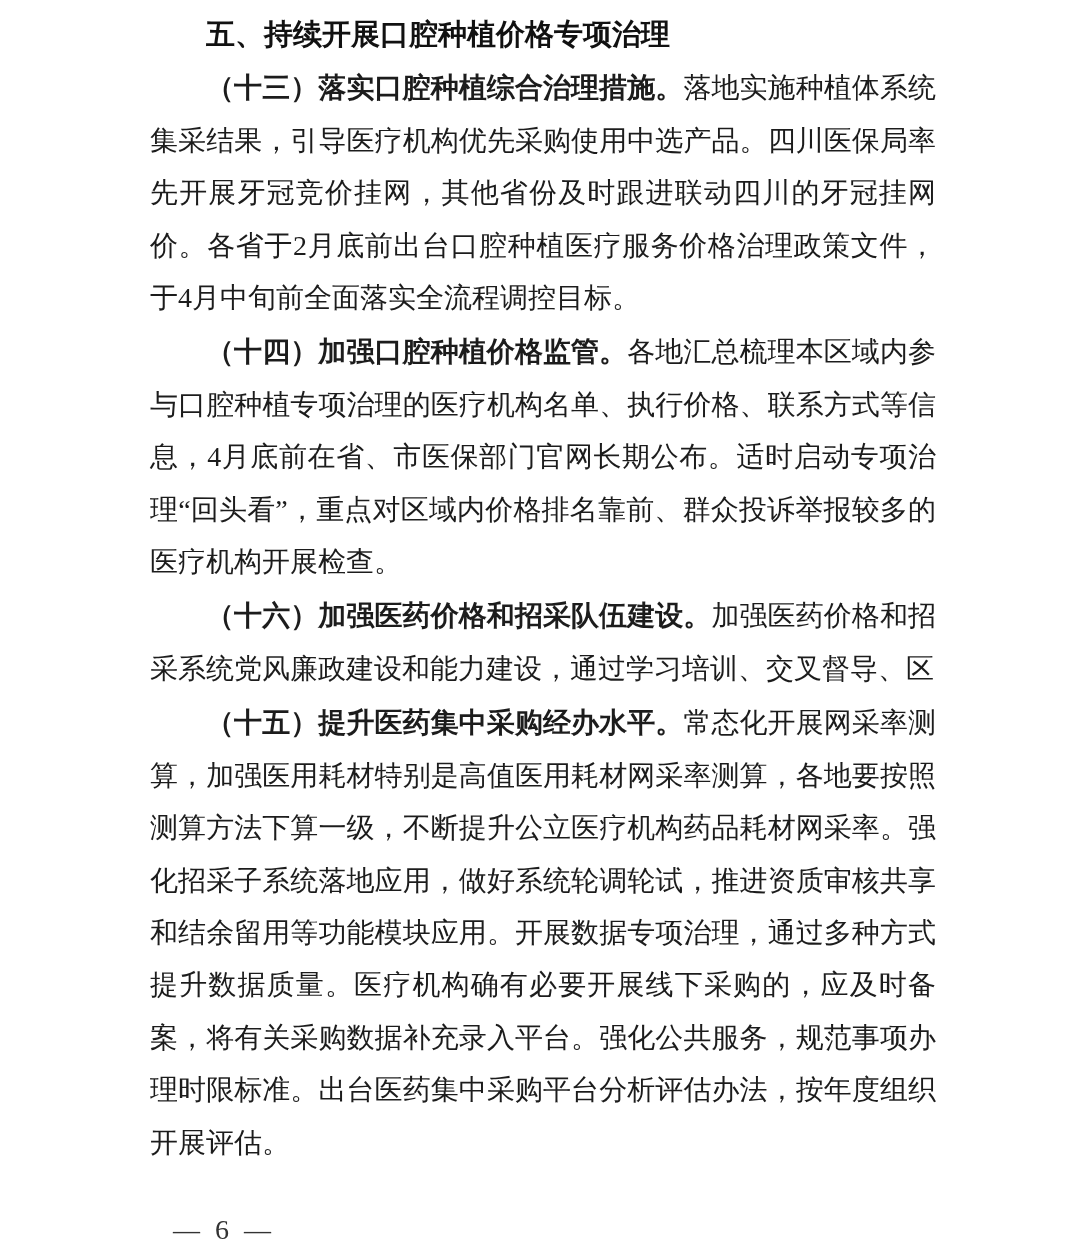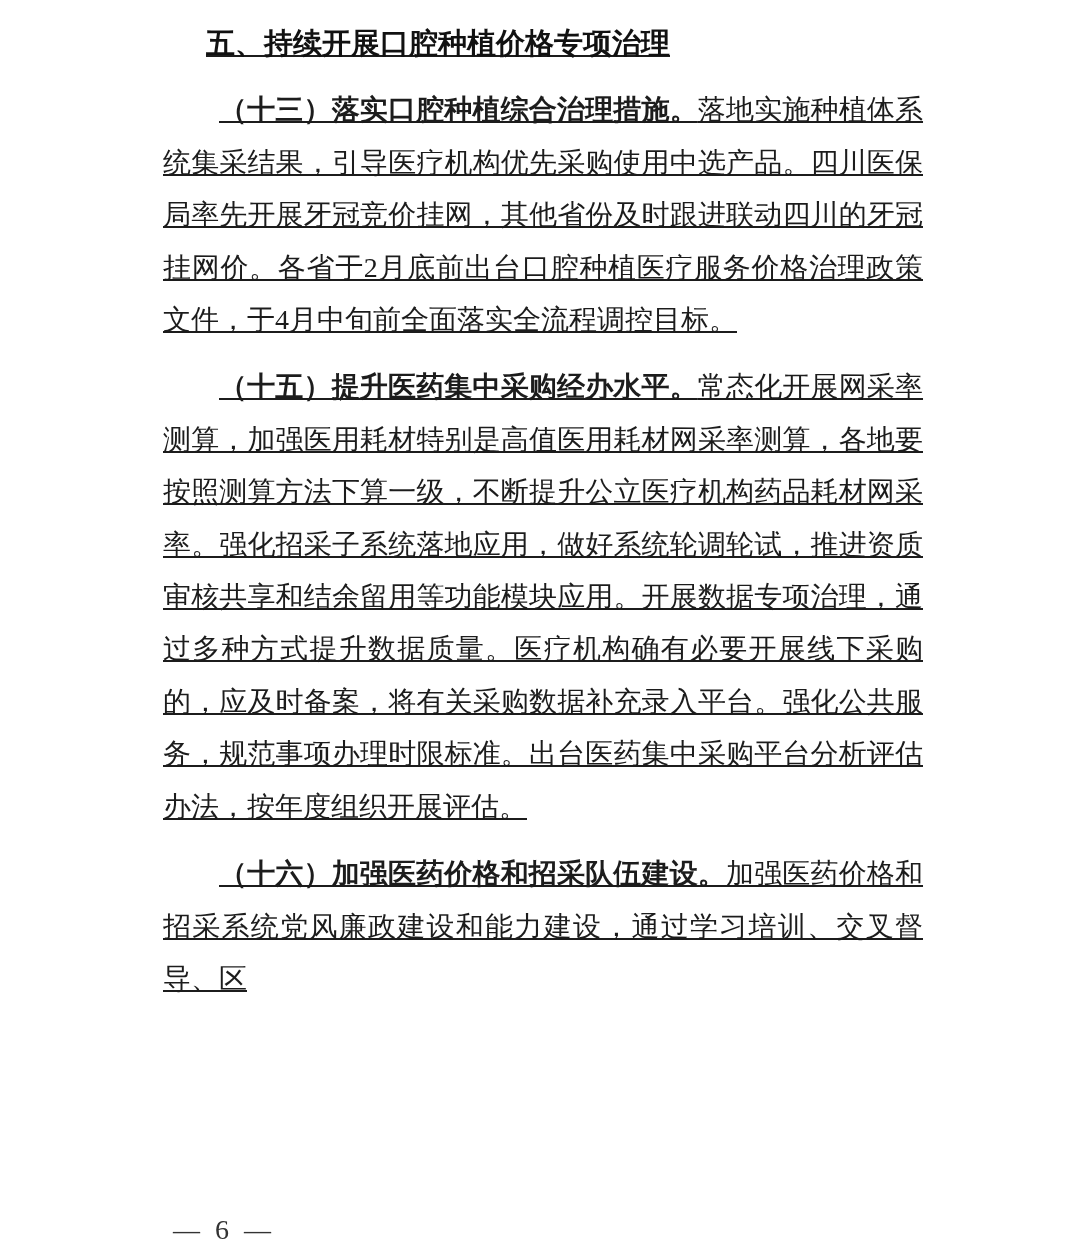--- a/index.html
+++ b/index.html
@@ -11,42 +11,41 @@
     position: relative;
     width: 1080px;
     height: 1260px;
     background: #ffffff;
     color: #1c1c1c;
     overflow: hidden;
   }
   .content {
     position: absolute;
     left: 148px;
-    top: 17px;
+    top: 8px;
     width: 790px;
     font-family: "Liberation Serif", serif;
     font-size: 28px;
     line-height: 52.4px;
     text-align: justify;
     color: #1c1c1c;
-    text-decoration: underline;
   }
   .sec-heading {
     margin: 0;
     padding: 0;
     text-indent: 2em;
     text-align: left;
     font-family: "Liberation Sans", sans-serif;
     font-weight: 700;
     font-size: 29px;
     line-height: 52.4px;
     color: #111111;
   }
   .para {
-    margin: 15px;
+    margin: 2px;
     padding: 0;
     text-indent: 2em;
   }
   .para .lead {
     font-weight: 700;
   }
   .footer {
     position: absolute;
     left: 173px;
     top: 1204px;
@@ -68,25 +67,26 @@
 </head>
 <body>
 
 <div class="page">
   <div class="content">
 
     <h2 class="sec-heading">五、持续开展口腔种植价格专项治理</h2>
 
     <p class="para"><span class="lead">（十三）落实口腔种植综合治理措施。</span><span>落地实施种植体系统集采结果，引导医疗机构优先采购使用中选产品。四川医保局率先开展牙冠竞价挂网，其他省份及时跟进联动四川的牙冠挂网价。各省于2月底前出台口腔种植医疗服务价格治理政策文件，于4月中旬前全面落实全流程调控目标。</span></p>
 
+    <p class="para"><span class="lead">（十四）加强口腔种植价格监管。</span><span>各地汇总梳理本区域内参与口腔种植专项治理的医疗机构名单、执行价格、联系方式等信息，4月底前在省、市医保部门官网长期公布。适时启动专项治理“回头看”，重点对区域内价格排名靠前、群众投诉举报较多的医疗机构开展检查。</span></p>
 
 
+    <p class="para"><span class="lead">（十六）加强医药价格和招采队伍建设。</span><span>加强医药价格和招采系统党风廉政建设和能力建设，通过学习培训、交叉督导、区</span></p>
+
     <p class="para"><span class="lead">（十五）提升医药集中采购经办水平。</span><span>常态化开展网采率测算，加强医用耗材特别是高值医用耗材网采率测算，各地要按照测算方法下算一级，不断提升公立医疗机构药品耗材网采率。强化招采子系统落地应用，做好系统轮调轮试，推进资质审核共享和结余留用等功能模块应用。开展数据专项治理，通过多种方式提升数据质量。医疗机构确有必要开展线下采购的，应及时备案，将有关采购数据补充录入平台。强化公共服务，规范事项办理时限标准。出台医药集中采购平台分析评估办法，按年度组织开展评估。</span></p>
-
-    <p class="para"><span class="lead">（十六）加强医药价格和招采队伍建设。</span><span>加强医药价格和招采系统党风廉政建设和能力建设，通过学习培训、交叉督导、区</span></p>
 
   </div>
 
   <div class="footer">
     <span class="dash">—</span>
     <span class="num">6</span>
     <span class="dash">—</span>
   </div>
 </div>
 

